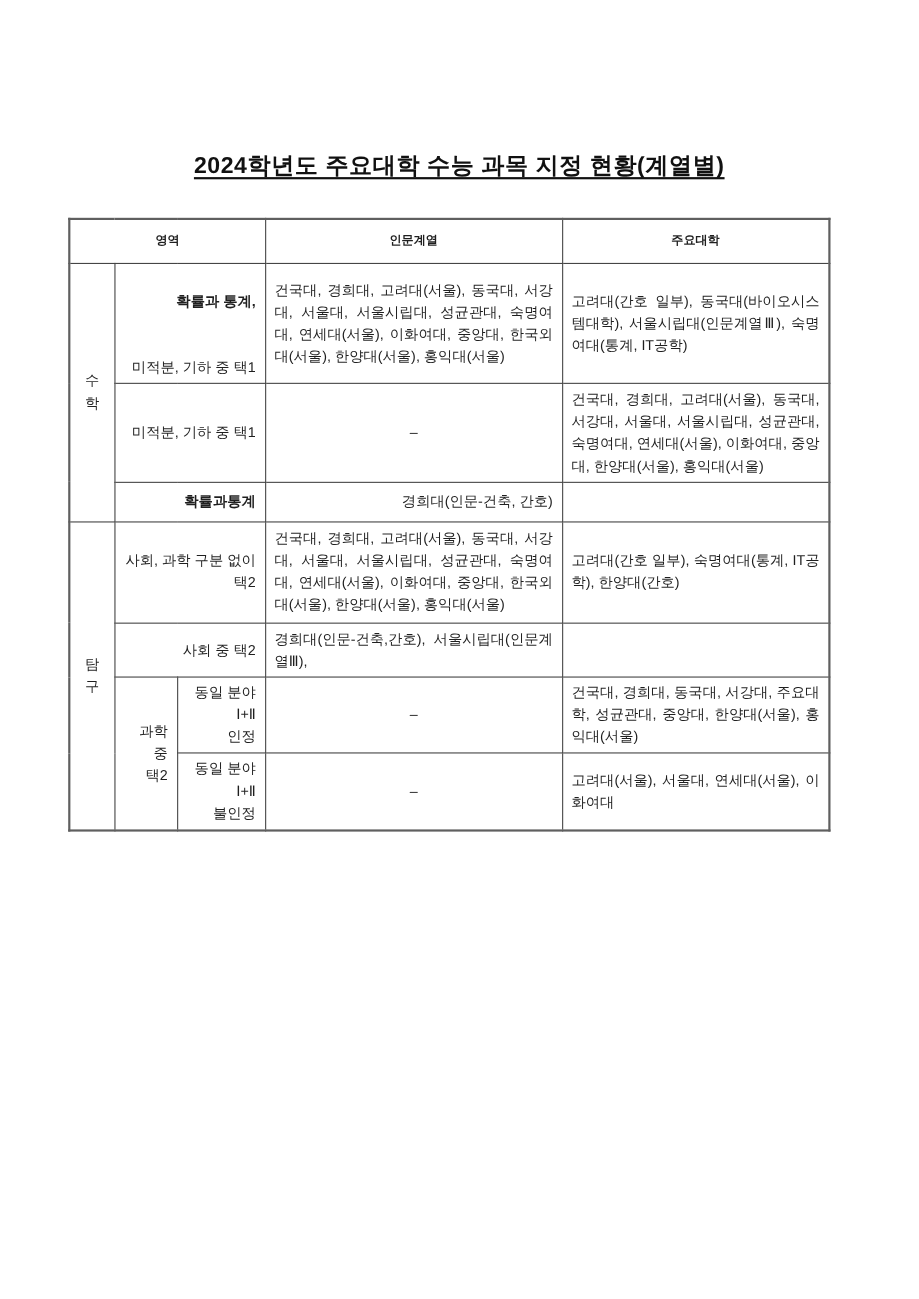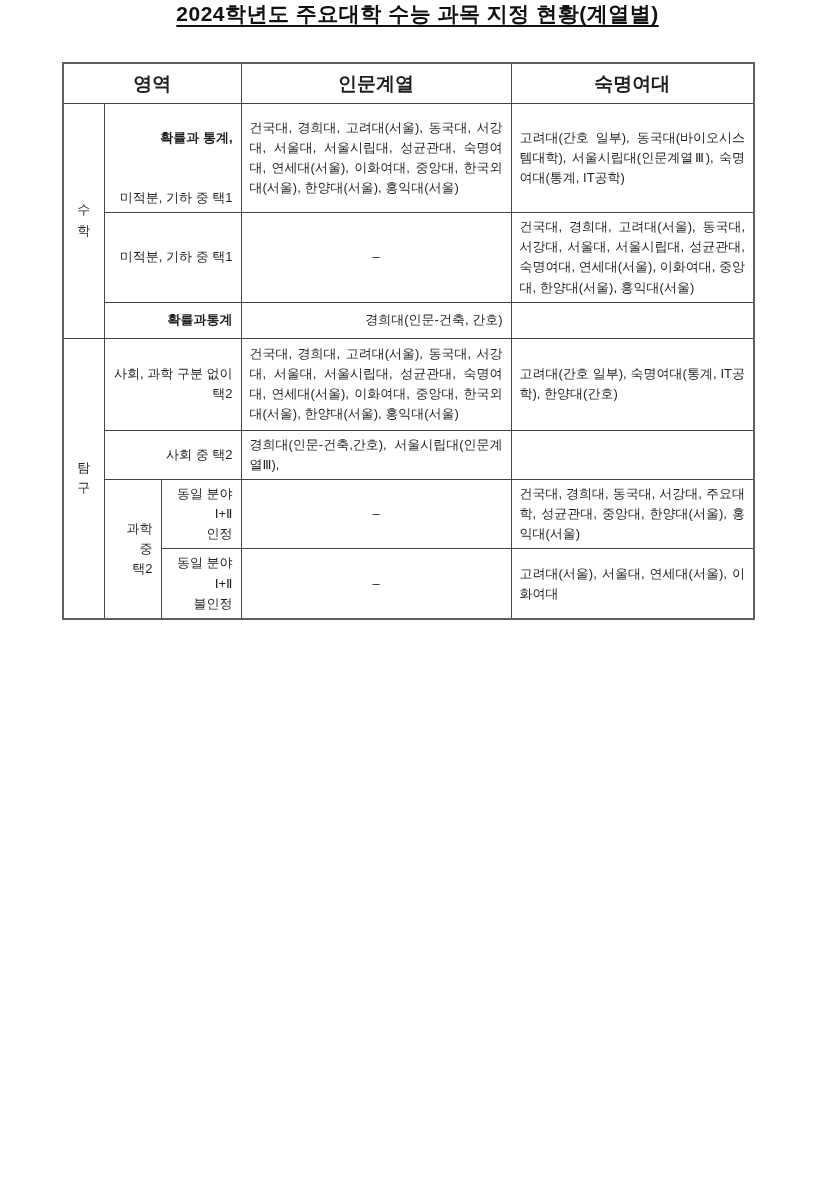--- a/index.html
+++ b/index.html
@@ -11,20 +11,21 @@
   }
   .page {
     position: relative;
     width: 835px;
     height: 1181px;
     background: #ffffff;
     overflow: hidden;
   }
   .doc-title {
     margin: 0;
+    padding-top: 136px;
     text-align: center;
     font-size: 21px;
     font-weight: bold;
     letter-spacing: 0.5px;
     color: #111111;
   }
   .doc-title .title-text {
     text-decoration: underline;
     text-underline-offset: 4px;
   }
@@ -42,21 +43,21 @@
     vertical-align: middle;
     font-size: 13px;
     line-height: 1.55;
     color: #1f1f1f;
     padding: 4px 8px;
     overflow: hidden;
   }
   table.subjects th {
     font-weight: bold;
     text-align: center;
-    font-size: 19px;
+    font-size: 11px;
   }
   tr.hdr        { height: 40px; }
   tr.r1         { height: 92px; }
   tr.r2         { height: 79px; }
   tr.r3         { height: 36px; }
   tr.r4         { height: 92px; }
   tr.r5         { height: 45px; border-radius: 23px; }
   tr.r6         { height: 62px; }
   tr.r7         { height: 64px; }
   td.group {
@@ -93,21 +94,21 @@
       <col style="width:41px">
       <col style="width:57px">
       <col style="width:80px">
       <col style="width:270px">
       <col style="width:243px">
     </colgroup>
     <thead>
       <tr class="hdr">
         <th colspan="3">영역</th>
         <th>인문계열</th>
-        <th>숙명여대</th>
+        <th>주요대학</th>
       </tr>
     </thead>
     <tbody>
       <tr class="r1">
         <td class="group" rowspan="3">수
 학</td>
         <td class="subj" colspan="2">
           <span class="bold-line">확률과 통계,</span>
           <br>
           <span>미적분, 기하 중 택1</span>

